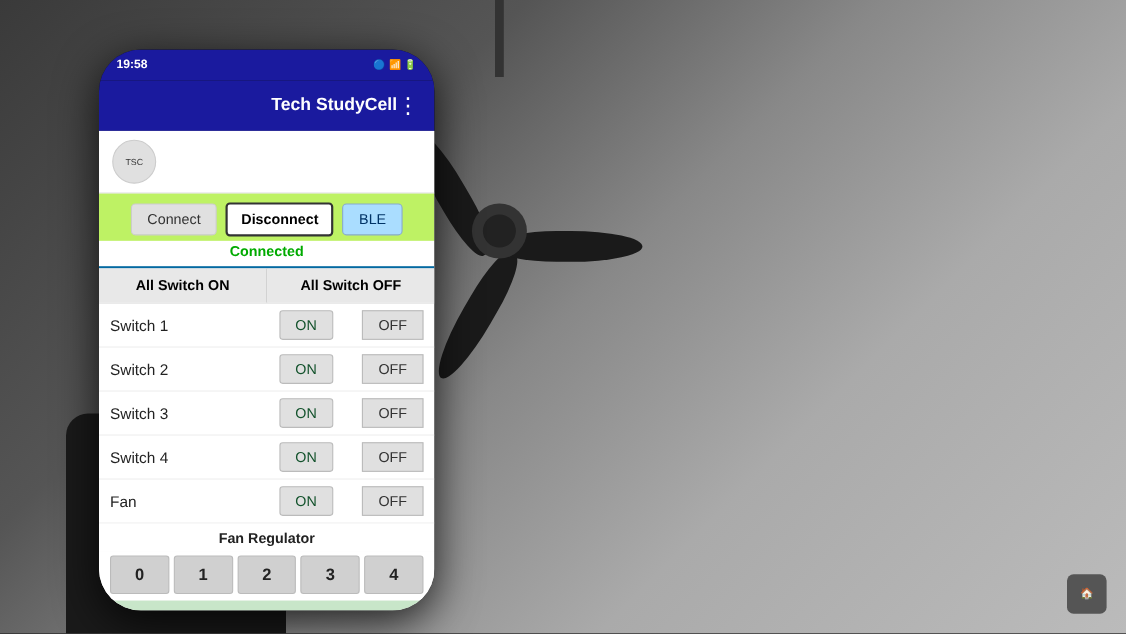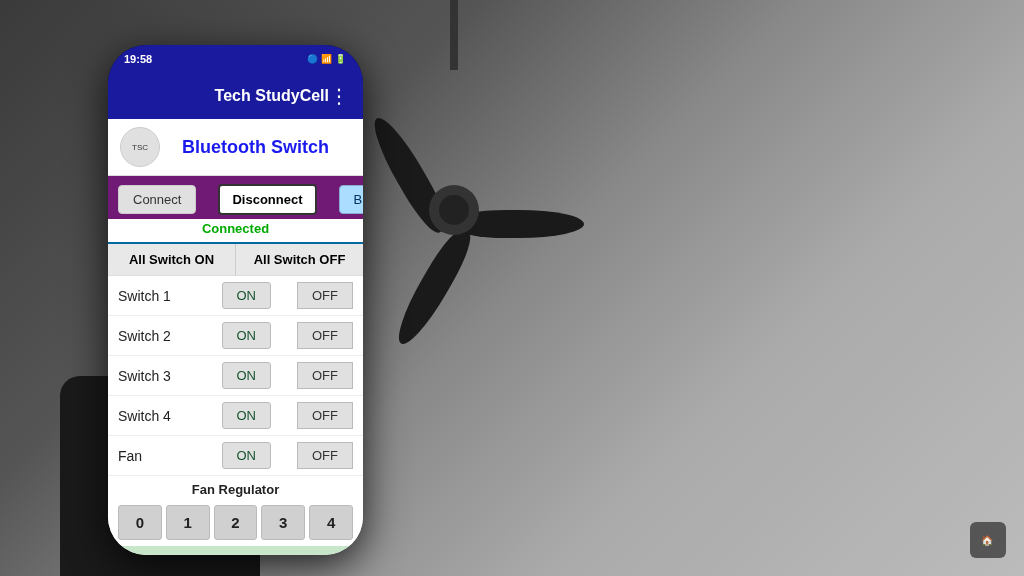--- a/index.html
+++ b/index.html
@@ -85,23 +85,23 @@
       width: 200px;
       height: 200px;
       background: #1a1a1a;
       border-radius: 20px 80px 0 0;
       z-index: 5;
     }
 
     
     .phone-wrapper {
       position: absolute;
-      left: 108px;
+      left: 90px;
       top: 45px;
-      width: 255px;
+      width: 305px;
       height: 510px;
       z-index: 10;
     }
 
     .phone-body {
       width: 100%;
       height: 100%;
       background: #111;
       border-radius: 38px;
       position: relative;
@@ -190,25 +190,25 @@
     .app-header-title {
       flex: 1;
       text-align: center;
       color: #1a1aee;
       font-size: 18px;
       font-weight: bold;
     }
 
     
     .conn-row {
-      background: #701a75;
-      display: flex;
-      align-items: center;
-      justify-content: flex-start;
-      gap: 22px;
+      background: #bef264;
+      display: flex;
+      align-items: center;
+      justify-content: center;
+      gap: 8px;
       padding: 8px 10px 4px;
     }
 
     .btn-connect {
       background: #e0e0e0;
       border: 1px solid #ccc;
       border-radius: 4px;
       padding: 6px 14px;
       font-size: 13px;
       cursor: pointer;
@@ -418,21 +418,20 @@
       <span class="app-title">Tech StudyCell</span>
       <span class="more-icon">⋮</span>
     </div>
 
     <div class="screen-content">
 
       <div class="app-header">
         <div class="logo-circle">
           <span>TSC</span>
         </div>
-        <div class="app-header-title">Bluetooth Switch</div>
       </div>
 
       <div class="conn-row">
         <button class="btn-connect">Connect</button>
         <button class="btn-disconnect">Disconnect</button>
         <button class="btn-ble">BLE</button>
       </div>
 
       <div class="connected-status">Connected</div>
 

